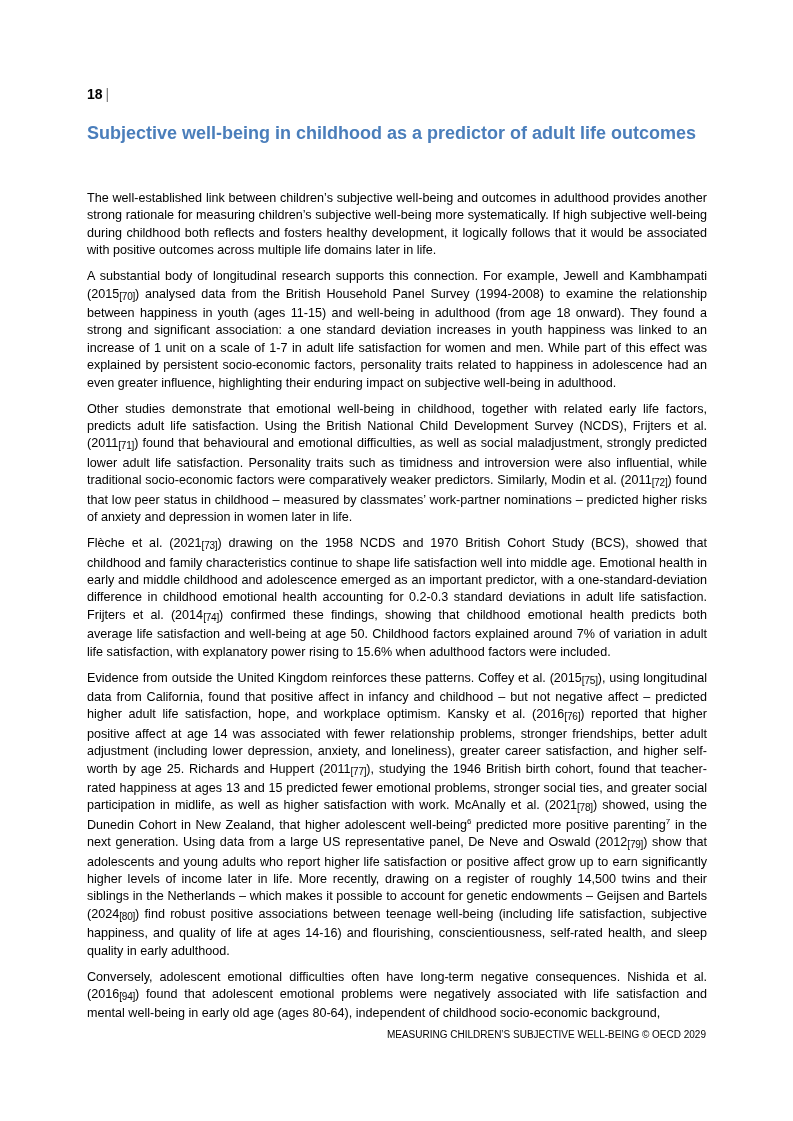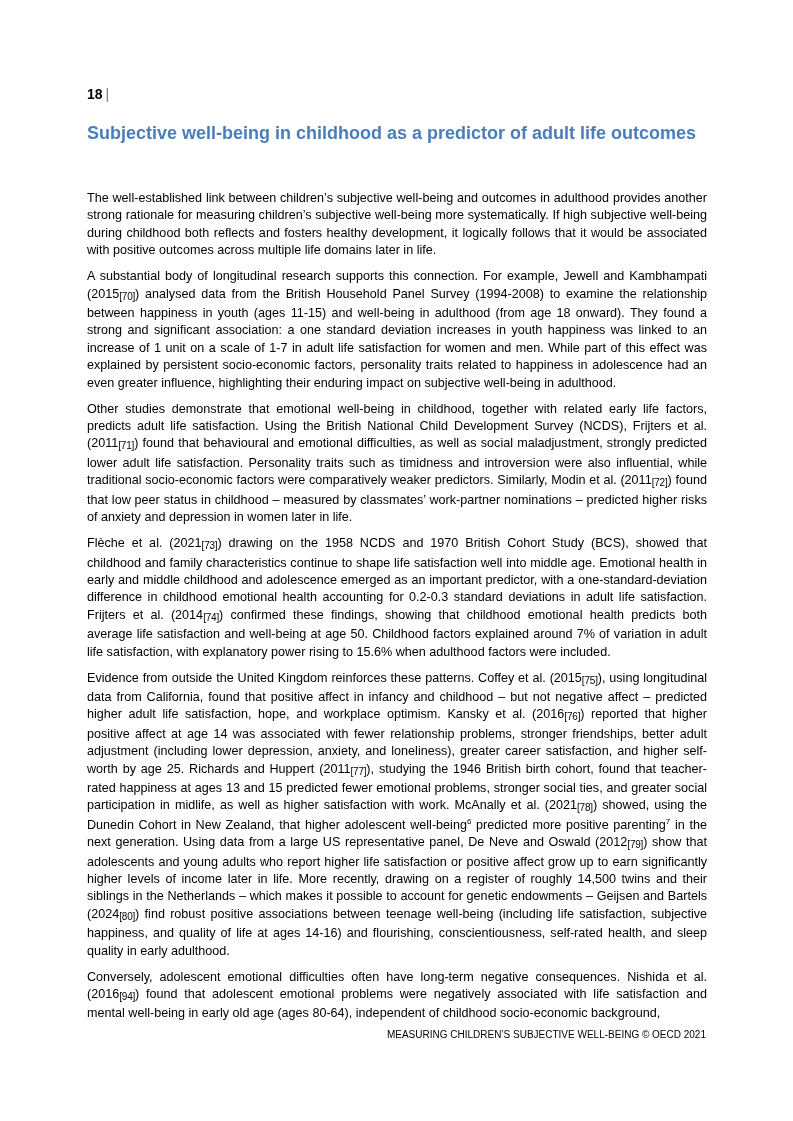--- a/index.html
+++ b/index.html
@@ -42,13 +42,13 @@
 
 <div class="body-text" id="body-text">
     <p><span>The well-established link between children’s subjective well-being and outcomes in adulthood provides another strong rationale for measuring children’s subjective well-being more systematically. If high subjective well-being during childhood both reflects and fosters healthy development, it logically follows that it would be associated with positive outcomes across multiple life domains later in life.</span></p>
     <p><span>A substantial body of longitudinal research supports this connection. For example, Jewell and Kambhampati (2015</span><span class="cite">[70]</span><span>) analysed data from the British Household Panel Survey (1994-2008) to examine the relationship between happiness in youth (ages 11-15) and well-being in adulthood (from age 18 onward). They found a strong and significant association: a one standard deviation increases in youth happiness was linked to an increase of 1 unit on a scale of 1-7 in adult life satisfaction for women and men. While part of this effect was explained by persistent socio-economic factors, personality traits related to happiness in adolescence had an even greater influence, highlighting their enduring impact on subjective well-being in adulthood.</span></p>
     <p><span>Other studies demonstrate that emotional well-being in childhood, together with related early life factors, predicts adult life satisfaction. Using the British National Child Development Survey (NCDS), Frijters et al. (2011</span><span class="cite">[71]</span><span>) found that behavioural and emotional difficulties, as well as social maladjustment, strongly predicted lower adult life satisfaction. Personality traits such as timidness and introversion were also influential, while traditional socio-economic factors were comparatively weaker predictors. Similarly, Modin et al. (2011</span><span class="cite">[72]</span><span>) found that low peer status in childhood – measured by classmates’ work-partner nominations – predicted higher risks of anxiety and depression in women later in life.</span></p>
     <p><span>Flèche et al. (2021</span><span class="cite">[73]</span><span>) drawing on the 1958 NCDS and 1970 British Cohort Study (BCS), showed that childhood and family characteristics continue to shape life satisfaction well into middle age. Emotional health in early and middle childhood and adolescence emerged as an important predictor, with a one-standard-deviation difference in childhood emotional health accounting for 0.2-0.3 standard deviations in adult life satisfaction. Frijters et al. (2014</span><span class="cite">[74]</span><span>) confirmed these findings, showing that childhood emotional health predicts both average life satisfaction and well-being at age 50. Childhood factors explained around 7% of variation in adult life satisfaction, with explanatory power rising to 15.6% when adulthood factors were included.</span></p>
     <p><span>Evidence from outside the United Kingdom reinforces these patterns. Coffey et al. (2015</span><span class="cite">[75]</span><span>), using longitudinal data from California, found that positive affect in infancy and childhood – but not negative affect – predicted higher adult life satisfaction, hope, and workplace optimism. Kansky et al. (2016</span><span class="cite">[76]</span><span>) reported that higher positive affect at age 14 was associated with fewer relationship problems, stronger friendships, better adult adjustment (including lower depression, anxiety, and loneliness), greater career satisfaction, and higher self-worth by age 25. Richards and Huppert (2011</span><span class="cite">[77]</span><span>), studying the 1946 British birth cohort, found that teacher-rated happiness at ages 13 and 15 predicted fewer emotional problems, stronger social ties, and greater social participation in midlife, as well as higher satisfaction with work. McAnally et al. (2021</span><span class="cite">[78]</span><span>) showed, using the Dunedin Cohort in New Zealand, that higher adolescent well-being</span><sup class="fn">6</sup><span> predicted more positive parenting</span><sup class="fn">7</sup><span> in the next generation. Using data from a large US representative panel, De Neve and Oswald (2012</span><span class="cite">[79]</span><span>) show that adolescents and young adults who report higher life satisfaction or positive affect grow up to earn significantly higher levels of income later in life. More recently, drawing on a register of roughly 14,500 twins and their siblings in the Netherlands – which makes it possible to account for genetic endowments – Geijsen and Bartels (2024</span><span class="cite">[80]</span><span>) find robust positive associations between teenage well-being (including life satisfaction, subjective happiness, and quality of life at ages 14-16) and flourishing, conscientiousness, self-rated health, and sleep quality in early adulthood.</span></p>
     <p><span>Conversely, adolescent emotional difficulties often have long-term negative consequences. Nishida et al. (2016</span><span class="cite">[94]</span><span>) found that adolescent emotional problems were negatively associated with life satisfaction and mental well-being in early old age (ages 80-64), independent of childhood socio-economic background,</span></p>
   </div>
 
-<div class="footer">MEASURING CHILDREN’S SUBJECTIVE WELL-BEING © OECD 2021</div>
+<div class="footer">MEASURING CHILDREN’S SUBJECTIVE WELL-BEING © OECD 2029</div>
 
 </body></html>

